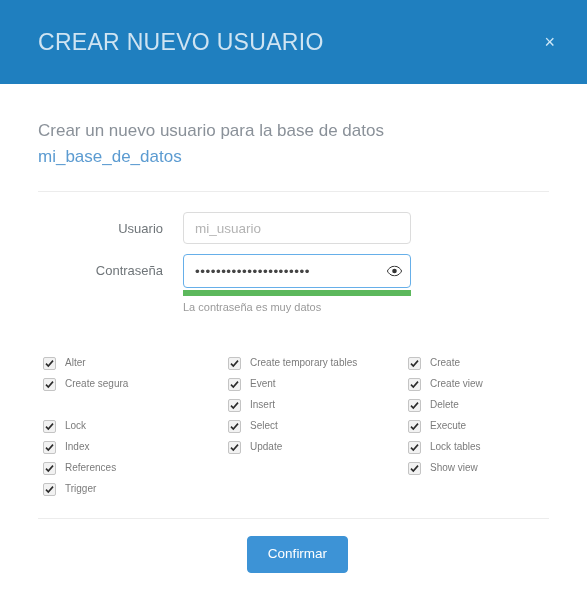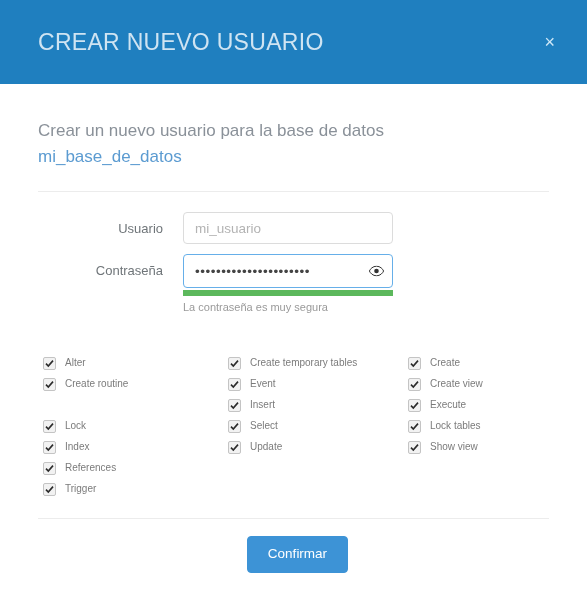--- a/index.html
+++ b/index.html
@@ -90,21 +90,21 @@
   .form-label {
     width: 145px;
     text-align: right;
     padding-right: 20px;
     font-size: 13px;
     color: #6f7579;
     line-height: 34px;
     flex: 0 0 auto;
   }
   .field-wrap {
-    width: 210px;
+    width: 228px;
     flex: 0 0 auto;
   }
   .text-input {
     width: 100%;
     height: 32px;
     border: 1px solid #dcdcdc;
     border-radius: 4px;
     padding: 0 11px;
     font-size: 13.5px;
     color: #555;
@@ -271,21 +271,21 @@
             <button class="eye-btn">
               <svg width="15" height="11" viewBox="0 0 15 11" aria-hidden="true">
                 <path d="M7.5 0.7C3.9 0.7 1.2 3.4 0.4 5.5c0.8 2.1 3.5 4.8 7.1 4.8s6.3-2.7 7.1-4.8C13.8 3.4 11.1 0.7 7.5 0.7z" fill="none" stroke="#333" stroke-width="1"></path>
                 <circle cx="7.5" cy="5.5" r="2.3" fill="#333"></circle>
               </svg>
             </button>
           </div>
           <div class="strength-bar-track">
             <div class="strength-bar-fill" style="width: 100%; background: rgb(92, 184, 92);"></div>
           </div>
-          <div class="strength-text">La contraseña es muy segura</div>
+          <div class="strength-text">La contraseña es muy datos</div>
         </div>
       </div>
 
     </div>
 
     <div class="priv-grid">
 
       <div class="priv-col c1">
         <div class="priv-item">
           <span class="cb">
@@ -294,21 +294,21 @@
               </svg>
           </span>
           <span class="priv-label">Alter</span>
         </div>
         <div class="priv-item">
           <span class="cb">
             <svg width="9" height="9" viewBox="0 0 9 9">
                 <path d="M1 4.6 L3.3 7 L8 1.6" fill="none" stroke="#2b2b2b" stroke-width="1.6"></path>
               </svg>
           </span>
-          <span class="priv-label">Create routine</span>
+          <span class="priv-label">Create segura</span>
         </div>
         <div class="priv-item spacer">
           <span class="cb"></span>
           <span class="priv-label">&nbsp;</span>
         </div>
         <div class="priv-item">
           <span class="cb">
             <svg width="9" height="9" viewBox="0 0 9 9">
                 <path d="M1 4.6 L3.3 7 L8 1.6" fill="none" stroke="#2b2b2b" stroke-width="1.6"></path>
               </svg>
@@ -393,20 +393,28 @@
           </span>
           <span class="priv-label">Create</span>
         </div>
         <div class="priv-item">
           <span class="cb">
             <svg width="9" height="9" viewBox="0 0 9 9">
                 <path d="M1 4.6 L3.3 7 L8 1.6" fill="none" stroke="#2b2b2b" stroke-width="1.6"></path>
               </svg>
           </span>
           <span class="priv-label">Create view</span>
+        </div>
+        <div class="priv-item">
+          <span class="cb">
+            <svg width="9" height="9" viewBox="0 0 9 9">
+                <path d="M1 4.6 L3.3 7 L8 1.6" fill="none" stroke="#2b2b2b" stroke-width="1.6"></path>
+              </svg>
+          </span>
+          <span class="priv-label">Delete</span>
         </div>
         <div class="priv-item">
           <span class="cb">
             <svg width="9" height="9" viewBox="0 0 9 9">
                 <path d="M1 4.6 L3.3 7 L8 1.6" fill="none" stroke="#2b2b2b" stroke-width="1.6"></path>
               </svg>
           </span>
           <span class="priv-label">Execute</span>
         </div>
         <div class="priv-item">

